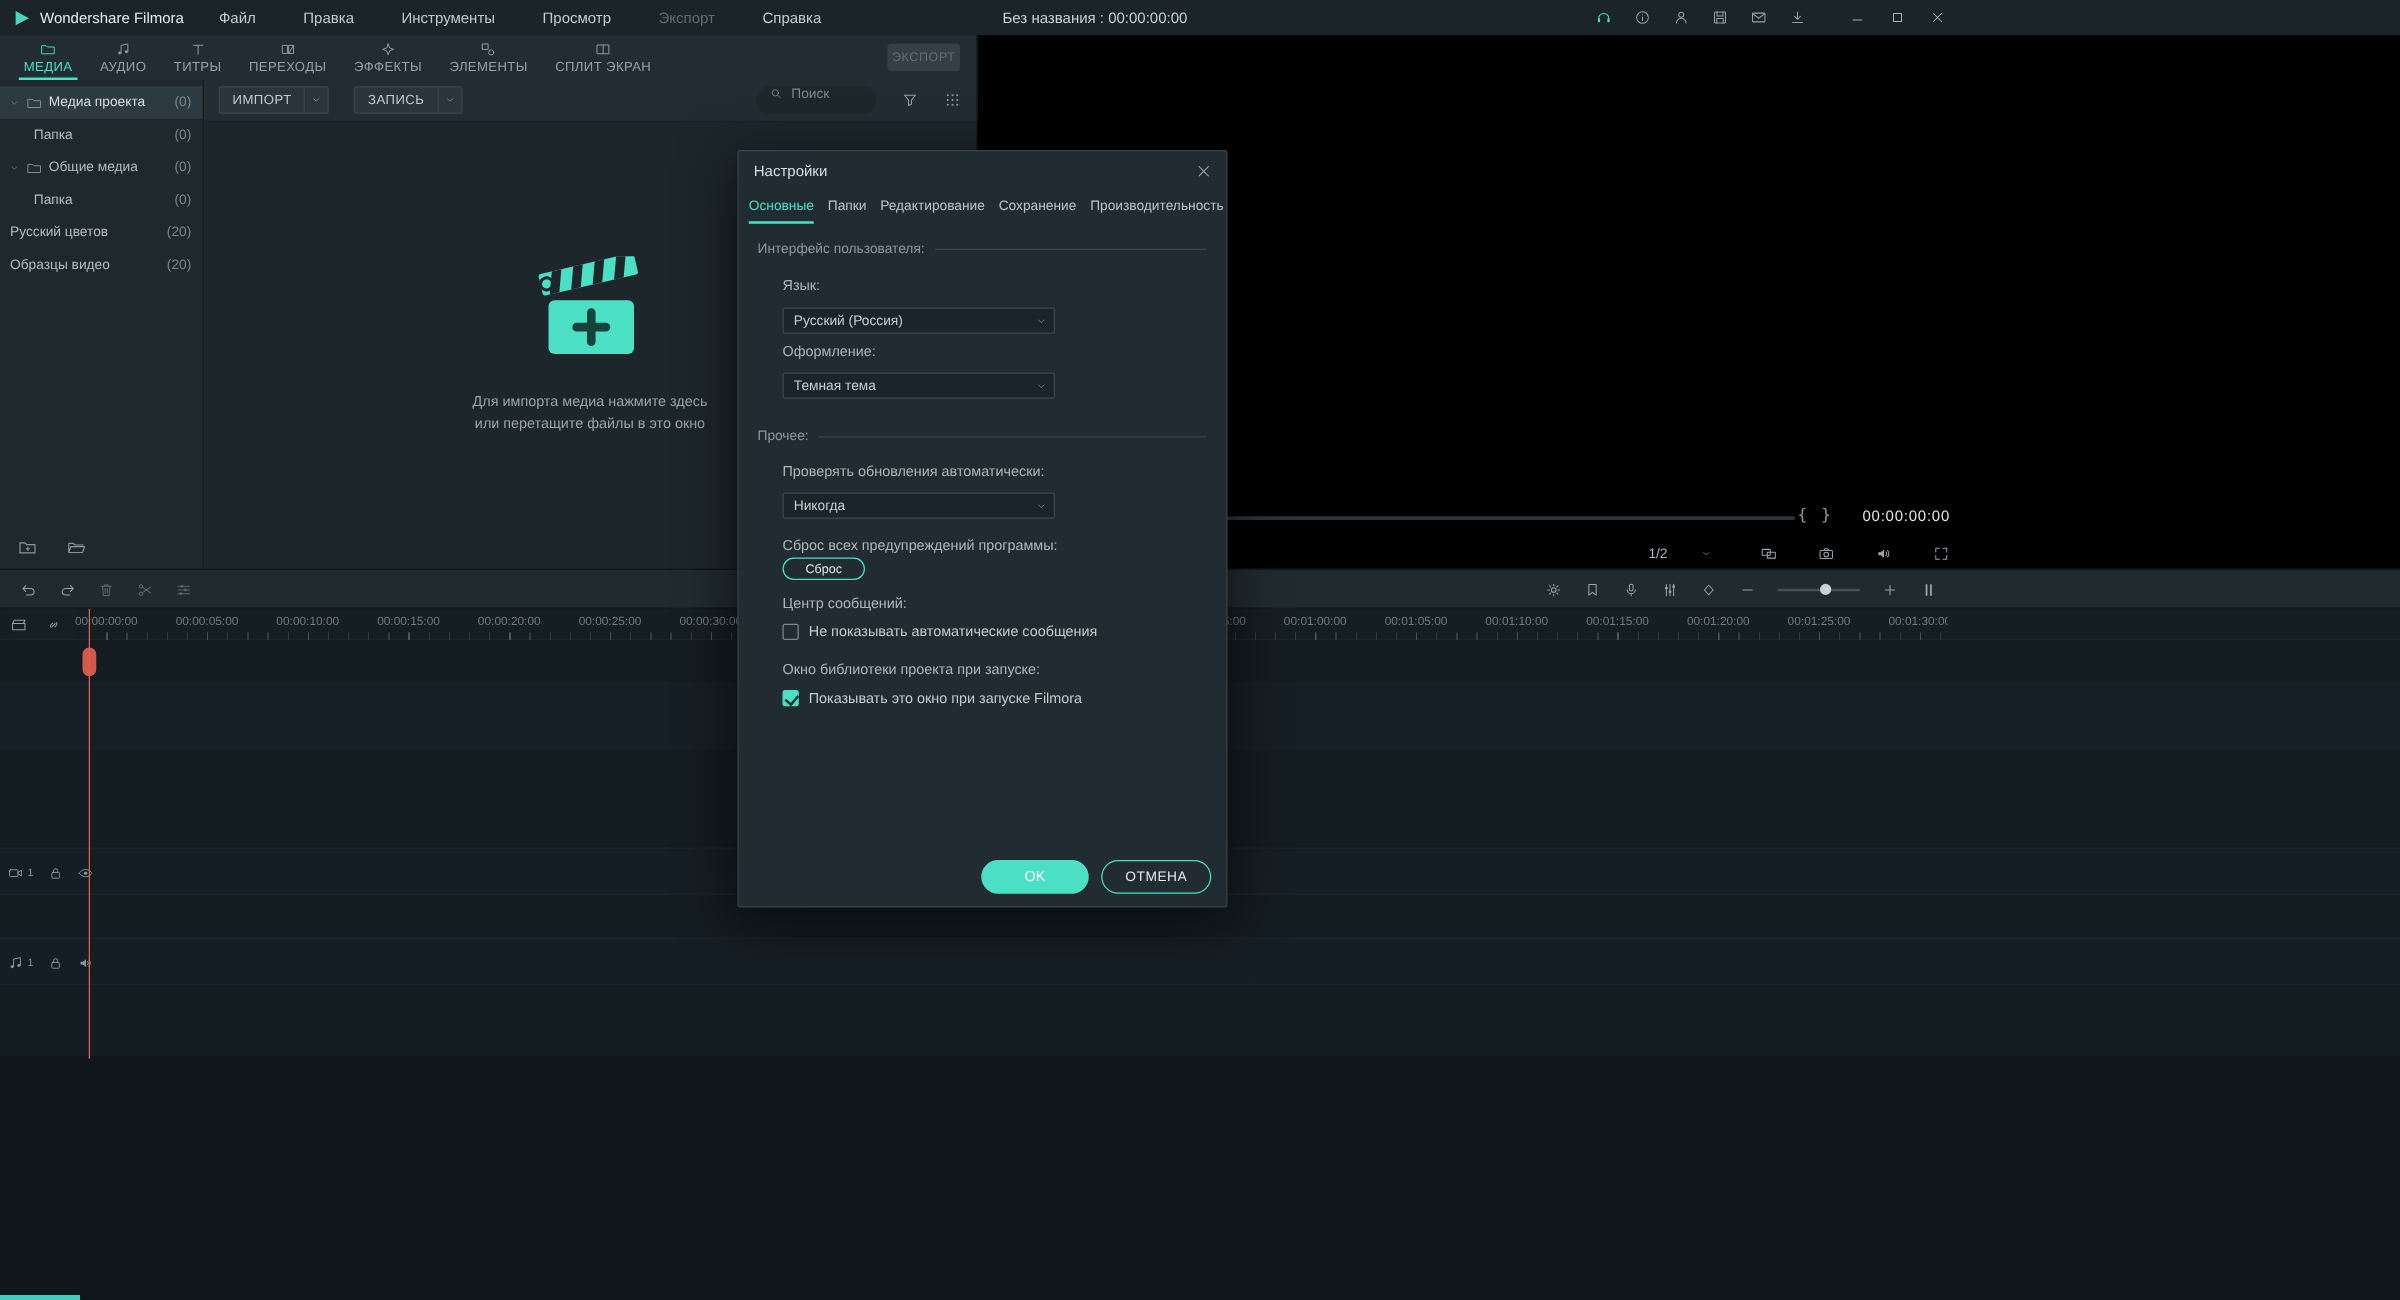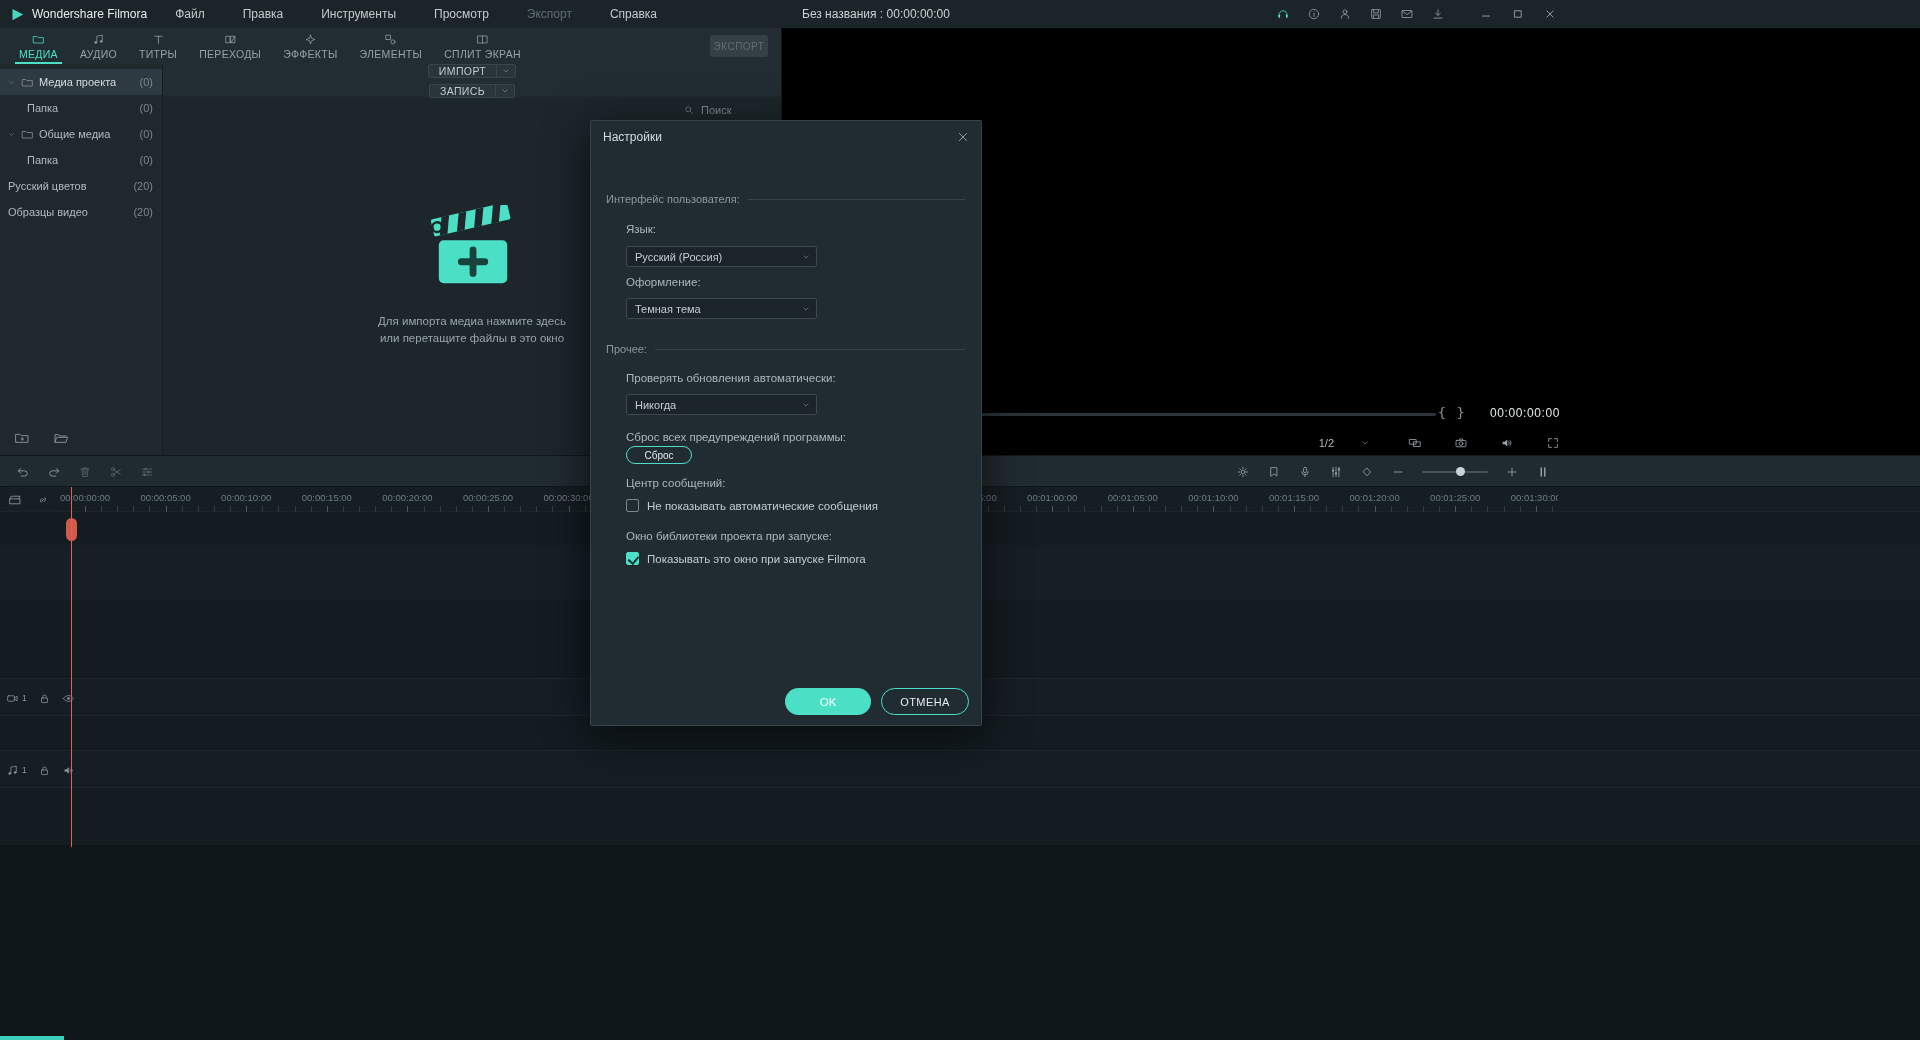--- a/index.html
+++ b/index.html
@@ -43,21 +43,21 @@
 
   
   .tabstrip{position:absolute;left:0;top:28px;width:782px;height:36px;background:var(--bg-bar);display:flex;align-items:stretch;padding-left:8px;border-right:1px solid var(--line);z-index:2;}
   .mtab{display:flex;flex-direction:column;align-items:center;justify-content:center;gap:2px;padding:0 11px;font-size:10.5px;letter-spacing:.3px;color:#96a1a6;position:relative;cursor:default;white-space:nowrap;}
   .mtab .ico{width:13px;height:13px;}
   .mtab.active{color:var(--accent);}
   .mtab.active::after{content:"";position:absolute;left:7px;right:7px;bottom:0;height:2px;background:var(--accent);}
   .export-btn{position:absolute;left:710px;top:7px;width:58px;height:22px;border-radius:3px;background:#343f46;color:#626e73;font-size:10px;letter-spacing:.5px;display:flex;align-items:center;justify-content:center;}
 
   
-  .media-toolbar{position:absolute;left:163px;top:64px;width:619px;height:33px;background:var(--bg-bar);display:flex;align-items:center;gap:6px;padding:0 12px;border-right:1px solid var(--line);border-bottom:1px solid #18222750;z-index:2;flex-direction:column;}
+  .media-toolbar{position:absolute;left:163px;top:64px;width:619px;height:33px;background:var(--bg-bar);display:flex;align-items:center;gap:20px;padding:0 12px;border-right:1px solid var(--line);border-bottom:1px solid #18222750;z-index:2;}
   .tool-btn{height:22px;display:flex;align-items:stretch;border:1px solid #3a454b;border-radius:2px;background:#2a353b;font-size:10.5px;color:#c2cacd;cursor:default;}
   .tool-btn .lbl{display:flex;align-items:center;padding:0 10px;letter-spacing:.4px;}
   .tool-btn .chev{width:19px;display:flex;align-items:center;justify-content:center;border-left:1px solid #3a454b;color:#96a1a6;}
   .tool-btn .chev .ico{width:10px;height:10px;}
   .search-box{margin-left:auto;display:flex;align-items:flex-start;gap:6px;height:22px;padding:0 10px;border-radius:11px;background:#1d272c;color:#7c878c;font-size:11px;width:96px;}
   .mt-icon{color:#96a1a6;cursor:default;}
 
   
   .sidebar{position:absolute;left:0;top:64px;width:163px;height:391px;background:var(--bg-side);border-right:1px solid #141d21;padding-top:5px;font-size:11px;z-index:2;}
   .side-row{height:26px;display:flex;align-items:center;gap:5px;padding:0 9px 0 7px;color:#b2bbbf;cursor:default;}
@@ -118,21 +118,21 @@
   
   .dialog{position:absolute;left:590px;top:120px;width:392px;height:606px;background:var(--bg-dialog);border:1px solid #39434a;border-radius:2px;box-shadow:0 10px 45px rgba(0,0,0,.65);z-index:20;font-size:11.5px;}
   .dlg-title{position:absolute;left:12px;top:9px;font-size:12px;color:#d7dde0;}
   .dlg-close{position:absolute;right:10px;top:8px;width:16px;height:16px;color:#9aa5aa;cursor:default;}
   .dlg-tabs{position:absolute;left:8px;top:34px;right:6px;display:flex;gap:11px;font-size:11px;white-space:nowrap;}
   .dlg-tab{padding:4px 0 6px;color:#b9c2c6;cursor:default;}
   .dlg-tab.active{color:var(--accent);border-bottom:2px solid var(--accent);}
   .dlg-section{position:absolute;left:15px;right:16px;display:flex;align-items:center;gap:8px;color:#8d979c;font-size:11px;}
   .dlg-section::after{content:"";flex:1;height:1px;background:#39434a;}
   .dlg-label{position:absolute;left:35px;color:#aeb6ba;}
-  .dlg-select{position:absolute;left:35px;width:191px;height:21px;background:#1a242a;border:1px solid #3d484e;border-radius:2px;display:flex;align-items:center;padding:0 22px 0 8px;color:#c6cdd0;font-size:11px;cursor:default;}
+  .dlg-select{position:absolute;left:35px;width:218px;height:21px;background:#1a242a;border:1px solid #3d484e;border-radius:2px;display:flex;align-items:center;padding:0 22px 0 8px;color:#c6cdd0;font-size:11px;cursor:default;}
   .dlg-select .ico{position:absolute;right:5px;width:10px;height:10px;color:#8d979c;}
   .reset-btn{position:absolute;left:35px;width:66px;height:18px;border:1px solid var(--accent);border-radius:9px;background:#26313700;color:#e6ebed;font-size:10px;display:flex;align-items:center;justify-content:center;cursor:default;}
   .check-row{position:absolute;left:35px;display:flex;align-items:center;gap:8px;color:#c3cbce;cursor:default;}
   .cbox{width:13px;height:13px;border:1px solid #7d888d;border-radius:2px;background:transparent;position:relative;flex:none;}
   .cbox.checked{background:var(--accent);border-color:var(--accent);}
   .cbox.checked::after{content:"";position:absolute;left:3px;top:1px;width:5px;height:8px;border-right:2px solid #12312d;border-bottom:2px solid #12312d;transform:rotate(40deg);}
   .dlg-buttons{position:absolute;left:0;top:567px;width:100%;height:27px;}
   .btn-ok{position:absolute;left:194px;width:86px;height:27px;border-radius:14px;background:var(--accent);color:#ffffff;font-size:11.5px;display:flex;align-items:center;justify-content:center;cursor:default;}
   .btn-cancel{position:absolute;left:290px;width:88px;height:27px;border-radius:14px;border:1.5px solid var(--accent);color:#e6ebed;font-size:11px;letter-spacing:.4px;display:flex;align-items:center;justify-content:center;cursor:default;}
 </style>
@@ -674,20 +674,27 @@
   <div class="playhead-grip"></div>
   <div class="tl-scrollbar"></div>
 </div>
 
 <div class="dialog">
   <div class="dlg-title">Настройки</div>
   <svg class="dlg-close ico">
       <use href="#i-close"></use>
     </svg>
 
+  <div class="dlg-tabs">
+    <span class="dlg-tab active">Основные</span>
+    <span class="dlg-tab">Папки</span>
+    <span class="dlg-tab">Редактирование</span>
+    <span class="dlg-tab">Сохранение</span>
+    <span class="dlg-tab">Производительность</span>
+  </div>
 
   <div class="dlg-section" style="top:72px">
     <span>Интерфейс пользователя:</span>
   </div>
 
   <div class="dlg-label" style="top:102px">Язык:</div>
   <div class="dlg-select" style="top:125px">
     <span>Русский (Россия)</span>
     <svg class="ico">
         <use href="#i-chev-down"></use>

